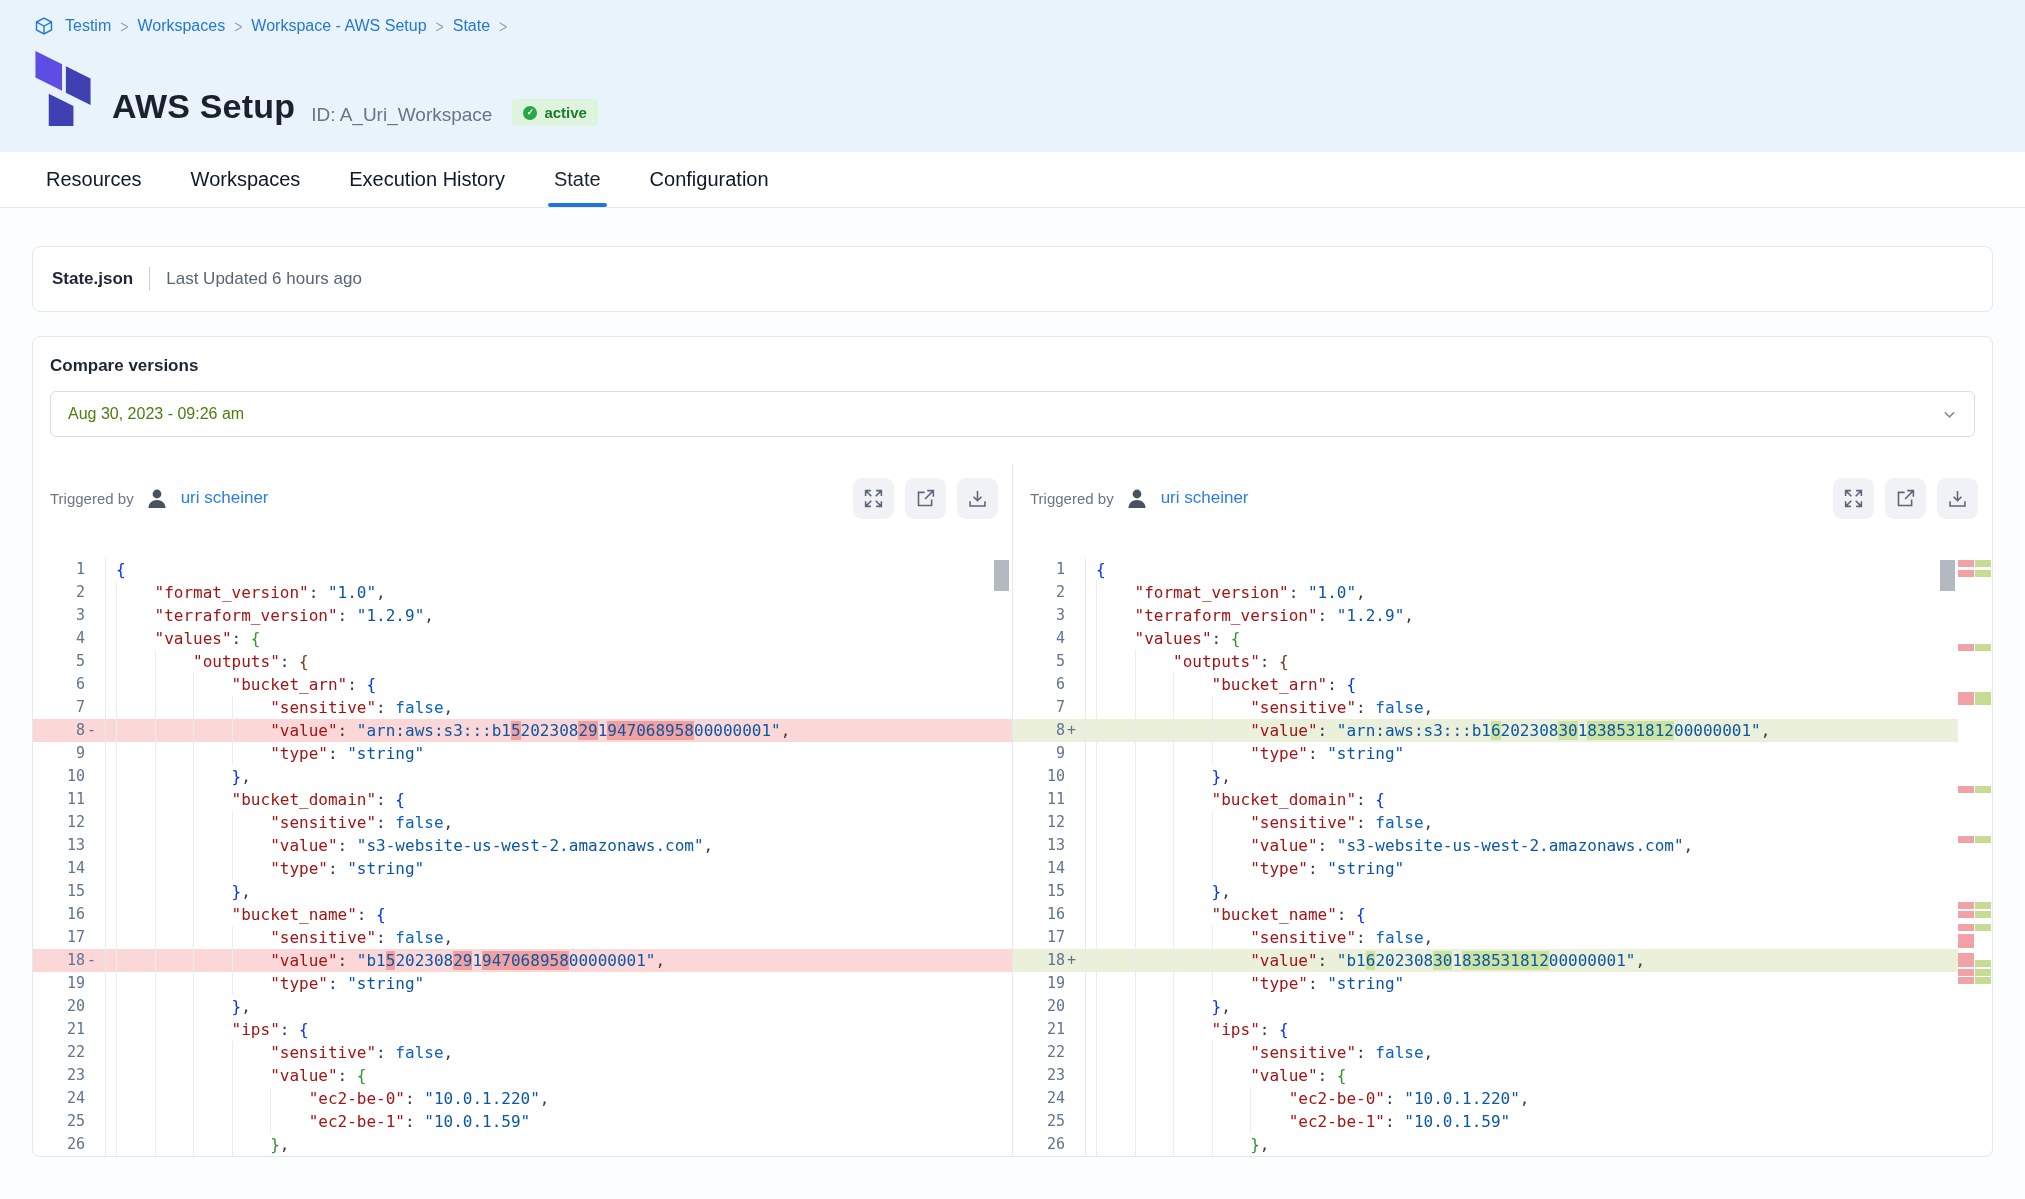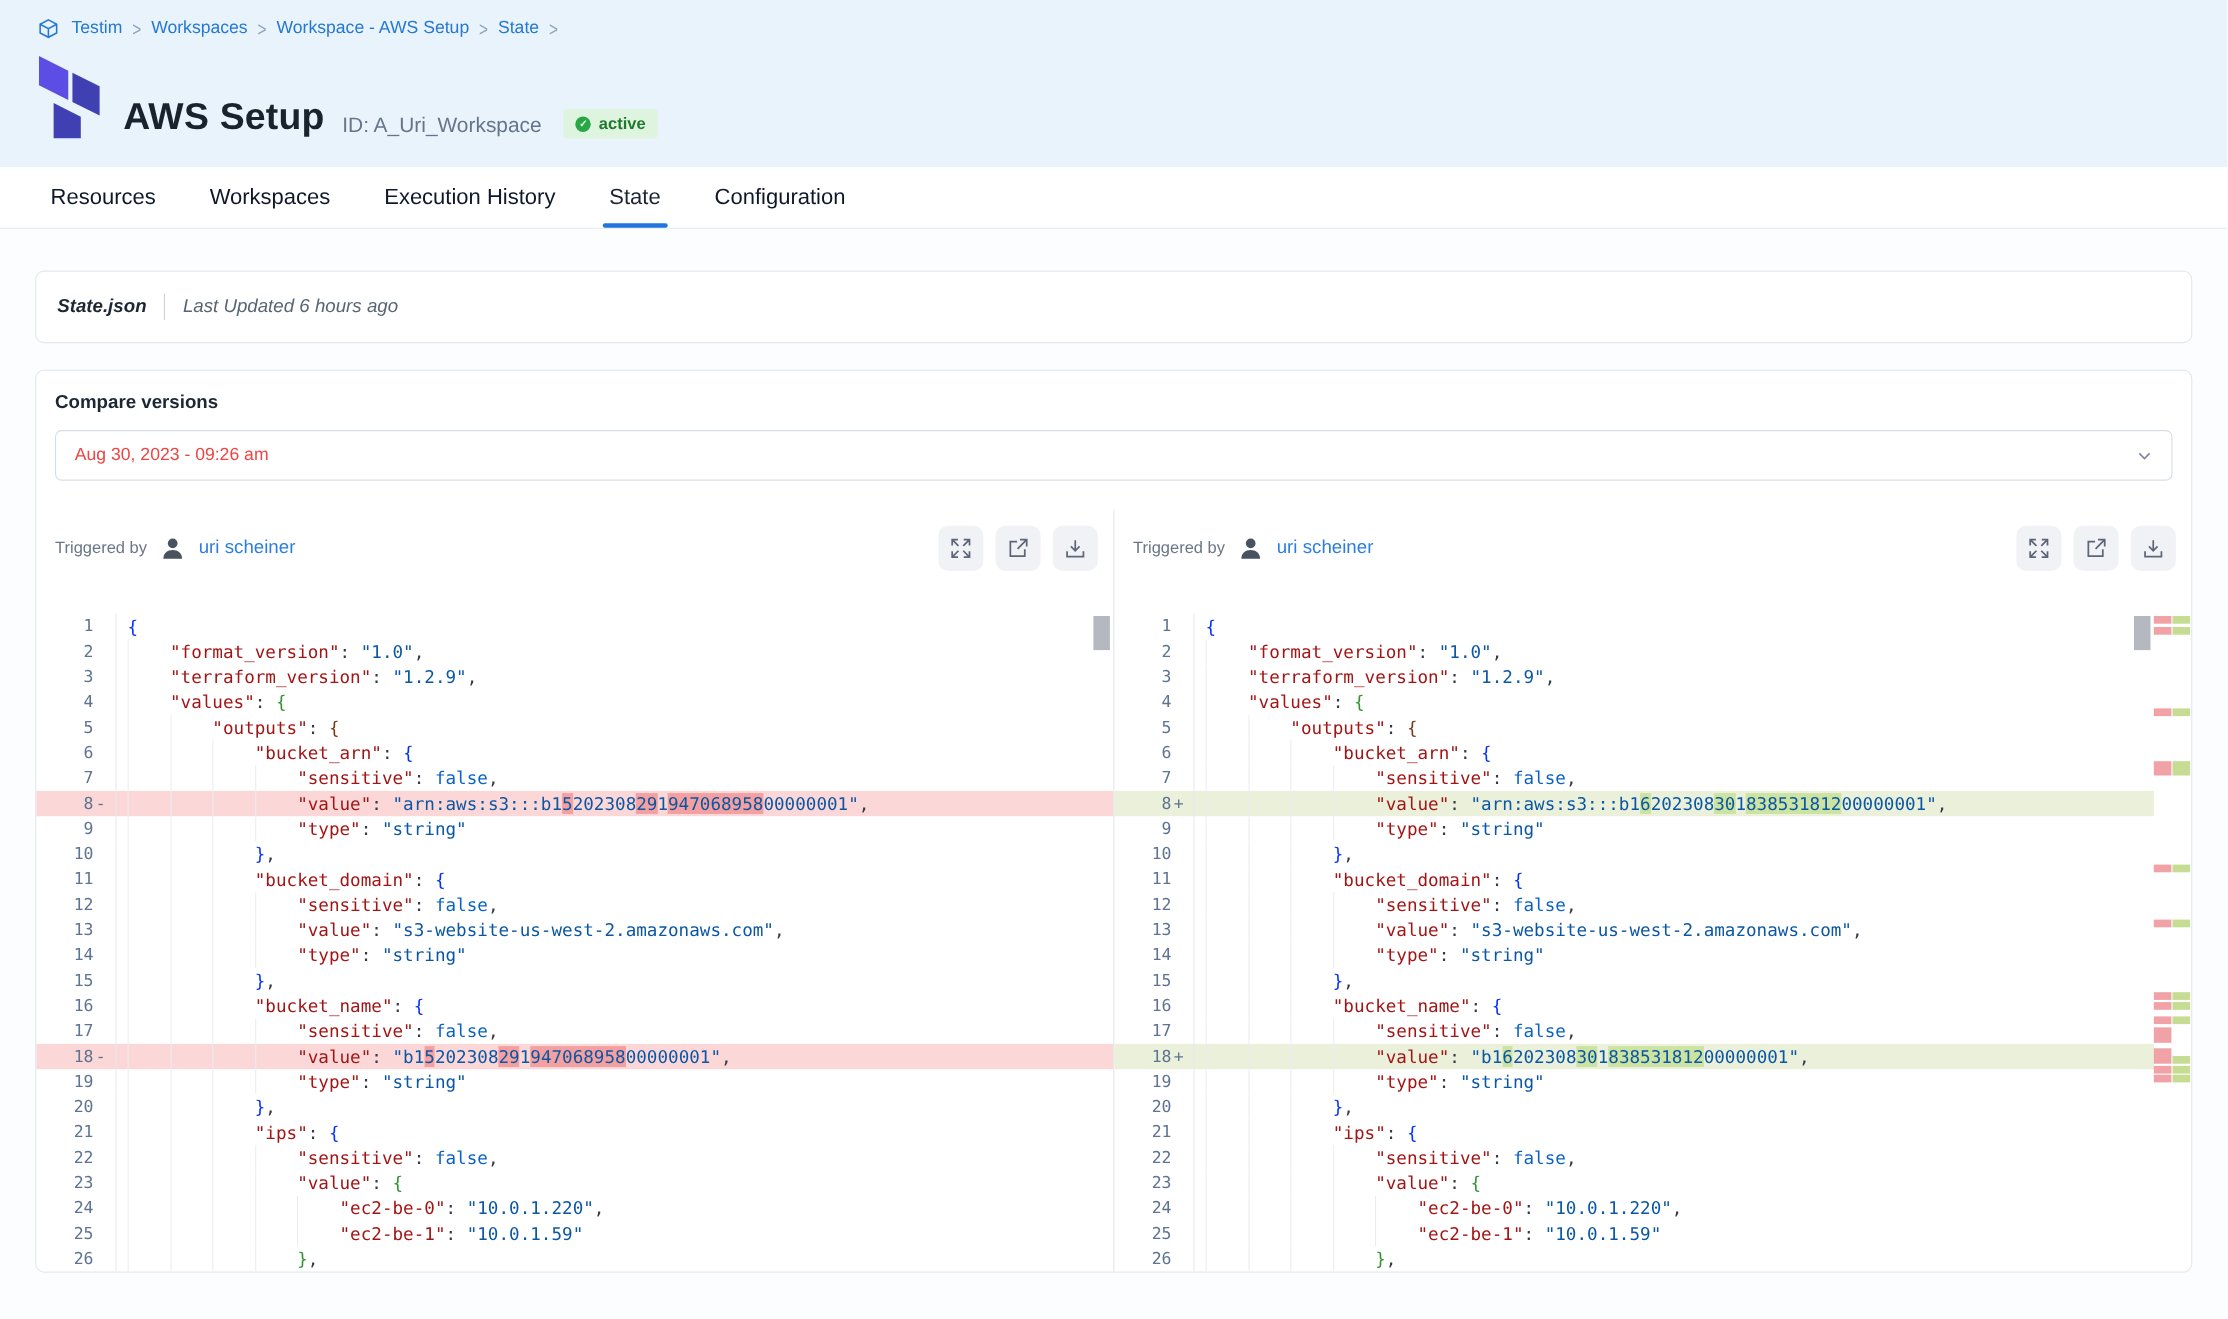--- a/index.html
+++ b/index.html
@@ -31,33 +31,33 @@
           border-bottom:1px solid #e7ebf0; }
   .tab { font-size:20px; color:#0f172a; display:flex; align-items:center; position:relative; cursor:pointer; }
   .tab.active { color:#1b2430; }
   .tab.active::after { content:""; position:absolute; left:-6px; right:-6px; bottom:0;
                        height:4px; background:#2173df; border-radius:3px; }
 
   
   .content { padding:38px 32px 0 32px; }
   .card { background:#fff; border:1px solid #e3e8ef; border-radius:8px; }
   .file-card { height:66px; display:flex; align-items:center; padding:0 19px;
-               margin-bottom:24px; font-size:17px;font-style:italic; }
+               margin-bottom:24px; font-size:17px; }
   .file-name { font-weight:700; color:#1d2634; }
   .pipe { width:1px; height:24px; background:#c9d0d8; margin:0 16px; }
   .file-updated { color:#58markdown6575; color:#58
   6575; }
   .file-updated { color:#586575; }
 
   .compare-sec { padding:19px 17px 27px 17px; }
   .compare-title { font-size:17px; font-weight:700; color:#1d2634; margin-bottom:15px; }
   .selects { display:flex; gap:40px; }
   .select { flex:1; height:46px; border:1px solid #d7dde6; border-radius:6px; background:#fff;
             display:flex; align-items:center; justify-content:space-between;
-            padding:0 17px; font-size:16px; color:#ef4444; cursor:pointer; }
+            padding:0 17px; font-size:16px; color:#4d7c0f; cursor:pointer; }
   .chev { width:15px; height:15px; color:#7d8898; }
 
   .stats-sec { border-top:1px solid #e7ebf0; border-bottom:1px solid #e7ebf0;
                display:flex; align-items:center; padding:0 17px; height:48px; }
   .badge { font-family:"DejaVu Sans Mono", monospace; font-size:16px; padding:3px 7px; border-radius:3px; }
   .badge-add { color:#3c8d46; background:#d9f0d2; margin-right:9px; }
   .badge-rem { color:#cf5b5b; background:#fadddd; }
   .stats-right { margin-left:auto; display:flex; align-items:center; gap:13px;
                  font-size:16px; color:#58657a; }
   .vline { width:1px; height:19px; background:#c9d0d8; }

